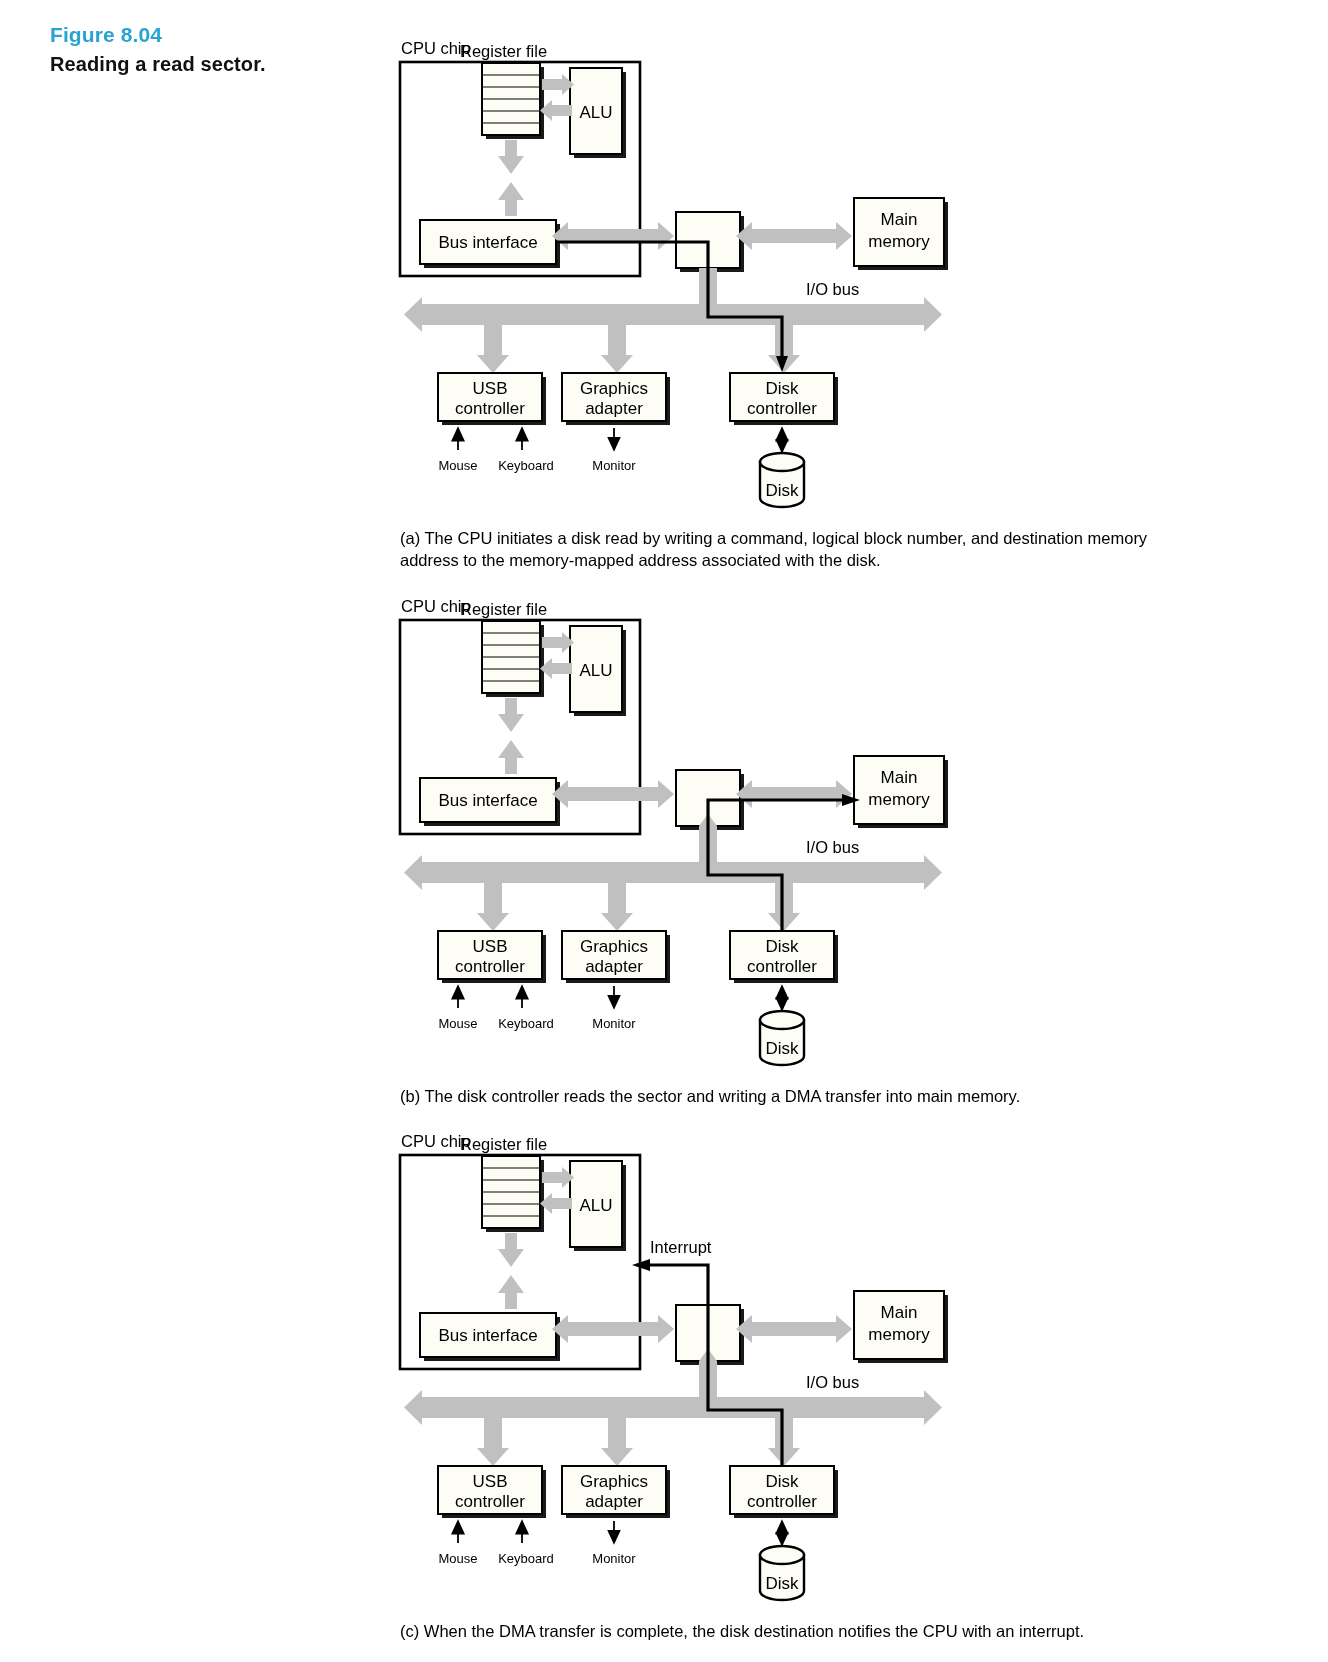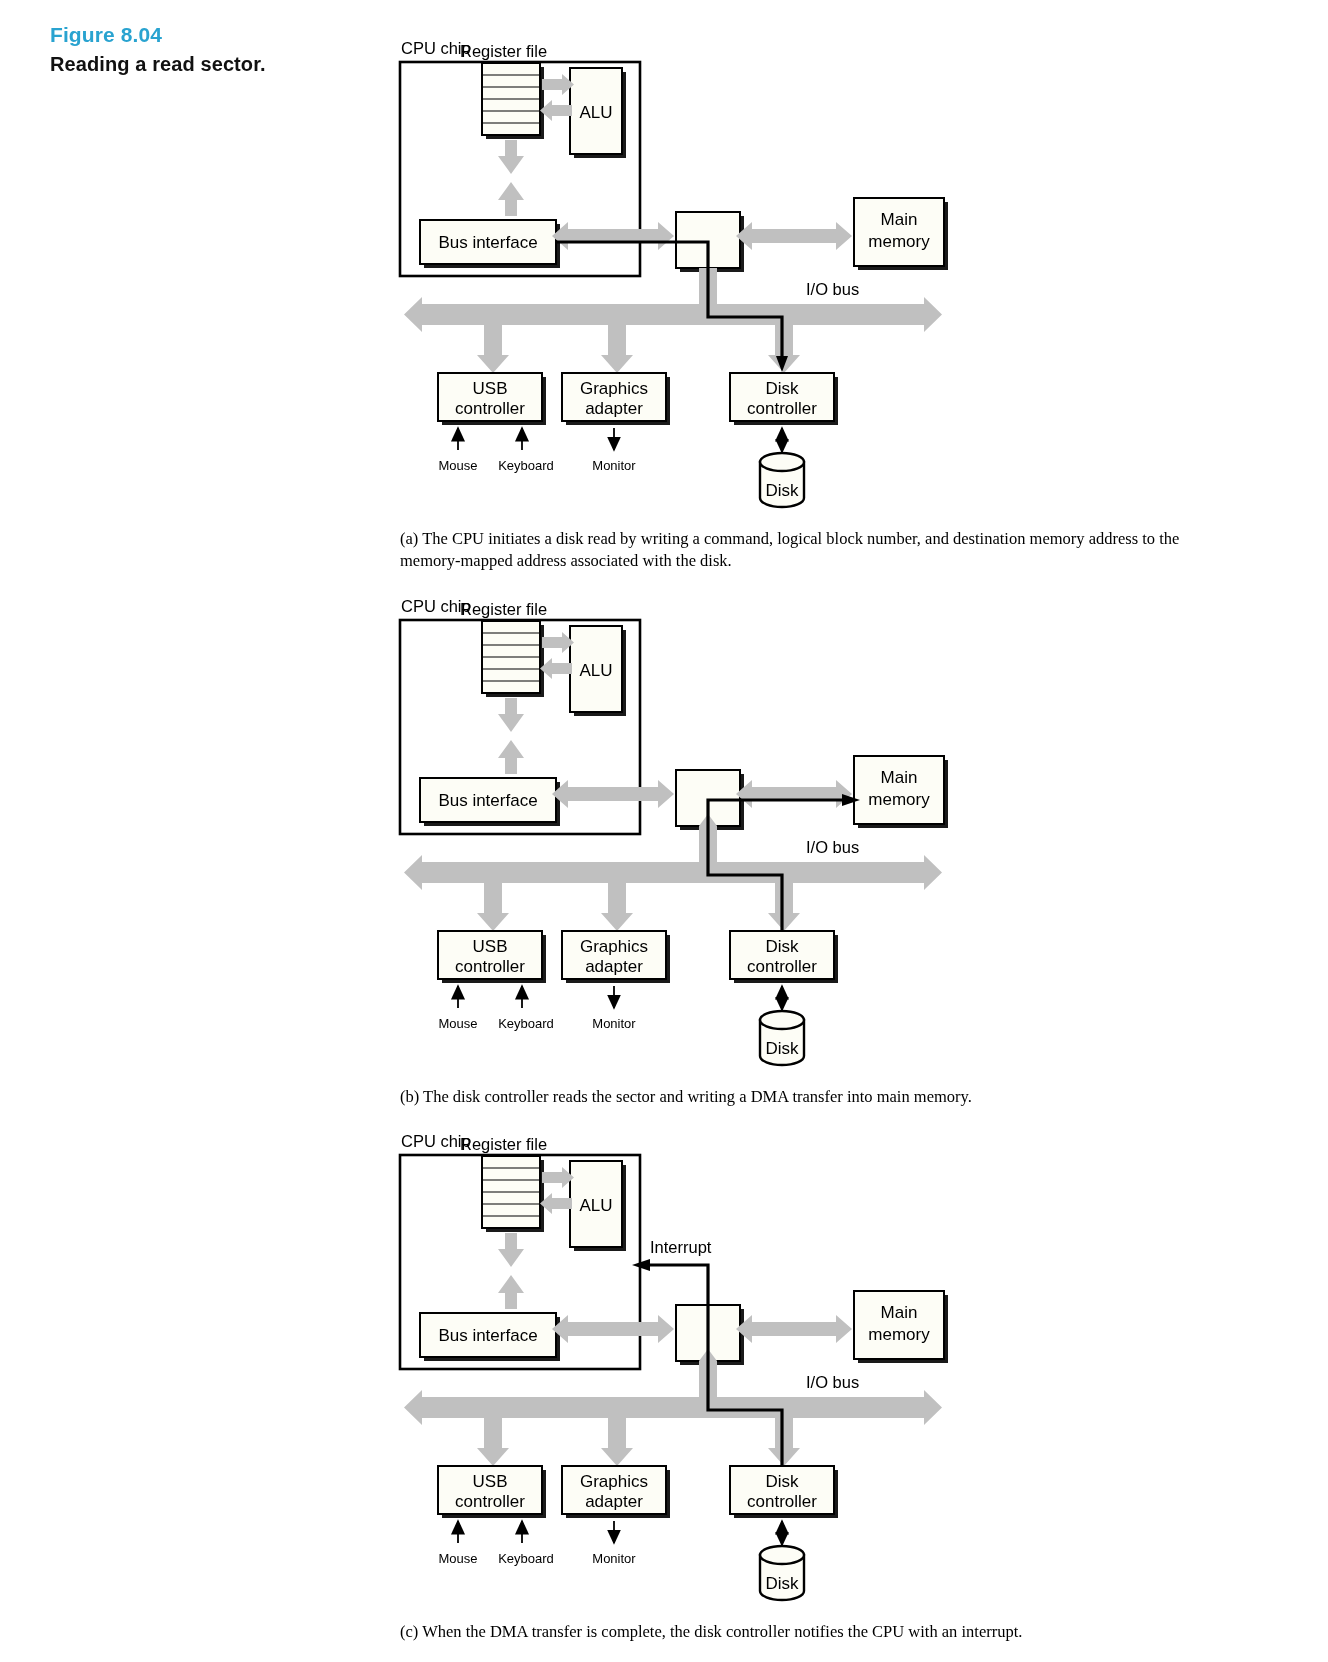--- a/index.html
+++ b/index.html
@@ -5,21 +5,21 @@
   html,body{margin:0;padding:0;background:#ffffff;}
   body{width:1328px;height:1662px;font-family:"Liberation Sans",sans-serif;color:#000;position:relative;overflow:hidden;}
 
   #figure-label{position:absolute;left:50px;top:22px;width:330px;}
   #figure-label .fig-num{color:#29a3d0;font-weight:bold;font-size:21px;letter-spacing:.1px;line-height:1.25;}
   #figure-label .fig-title{color:#111;font-weight:bold;font-size:20px;letter-spacing:.1px;line-height:1.3;margin-top:3px;}
 
   #panels{position:absolute;left:396px;top:8px;width:820px;margin-top:24px;}
   .panel{position:relative;}
   .panel-svg{display:block;}
-  .caption{font-size:16.5px;line-height:1.32;color:#000;margin:6px 0 0 4px;width:790px;font-family:Liberation Serif, serif;}
+  .caption{font-size:16.5px;line-height:1.32;color:#000;margin:6px 0 0 4px;width:790px;}
 
   text{font-family:"Liberation Sans",sans-serif;fill:#000;}
   .t-lbl{font-size:16.5px;}
   .t-box{font-size:17px;}
   .t-small{font-size:13px;}
   .t-interrupt{font-size:16.5px;}
 </style>
 </head>
 <body>
 
@@ -362,16 +362,16 @@
         <ellipse cx="386" cy="430" rx="22" ry="9" fill="#fdfdf6" stroke="#000" stroke-width="2.4"></ellipse>
         <text class="t-box" x="386" y="464" text-anchor="middle">Disk</text>
       </g>
 
       <g fill="none" stroke="#000" stroke-width="3.2">
         <path d="M386,340 L386,285 L312,285 L312,140 L250,140"></path>
       </g>
       <path d="M254,134 L236,140 L254,146 z" fill="#000"></path>
       <text class="t-interrupt" x="254" y="128">Interrupt</text>
     </svg>
-    <div class="caption">(c) When the DMA transfer is complete, the disk controller notifies the CPU with an interrupt.</div>
+    <div class="caption">(c) When the DMA transfer is complete, the disk destination notifies the CPU with an interrupt.</div>
   </div>
 
 </div>
 
 </body></html>

